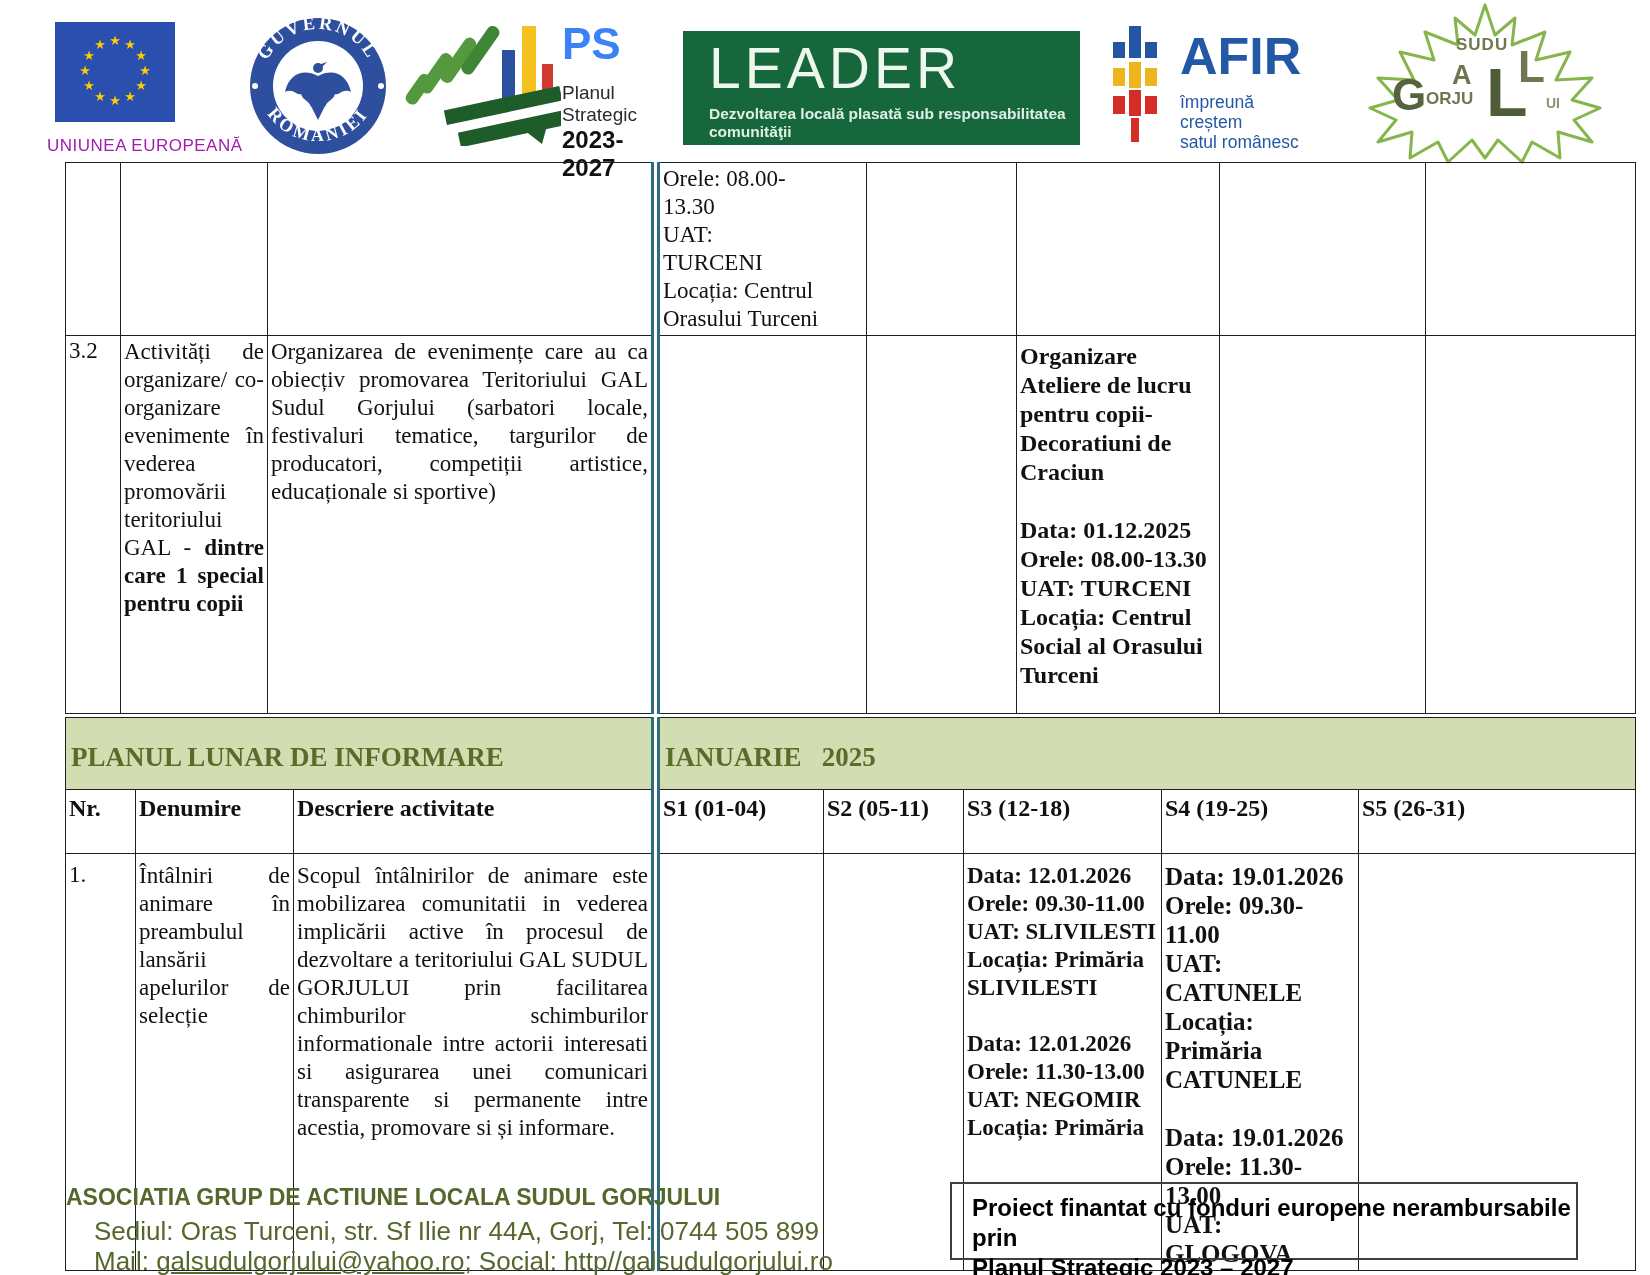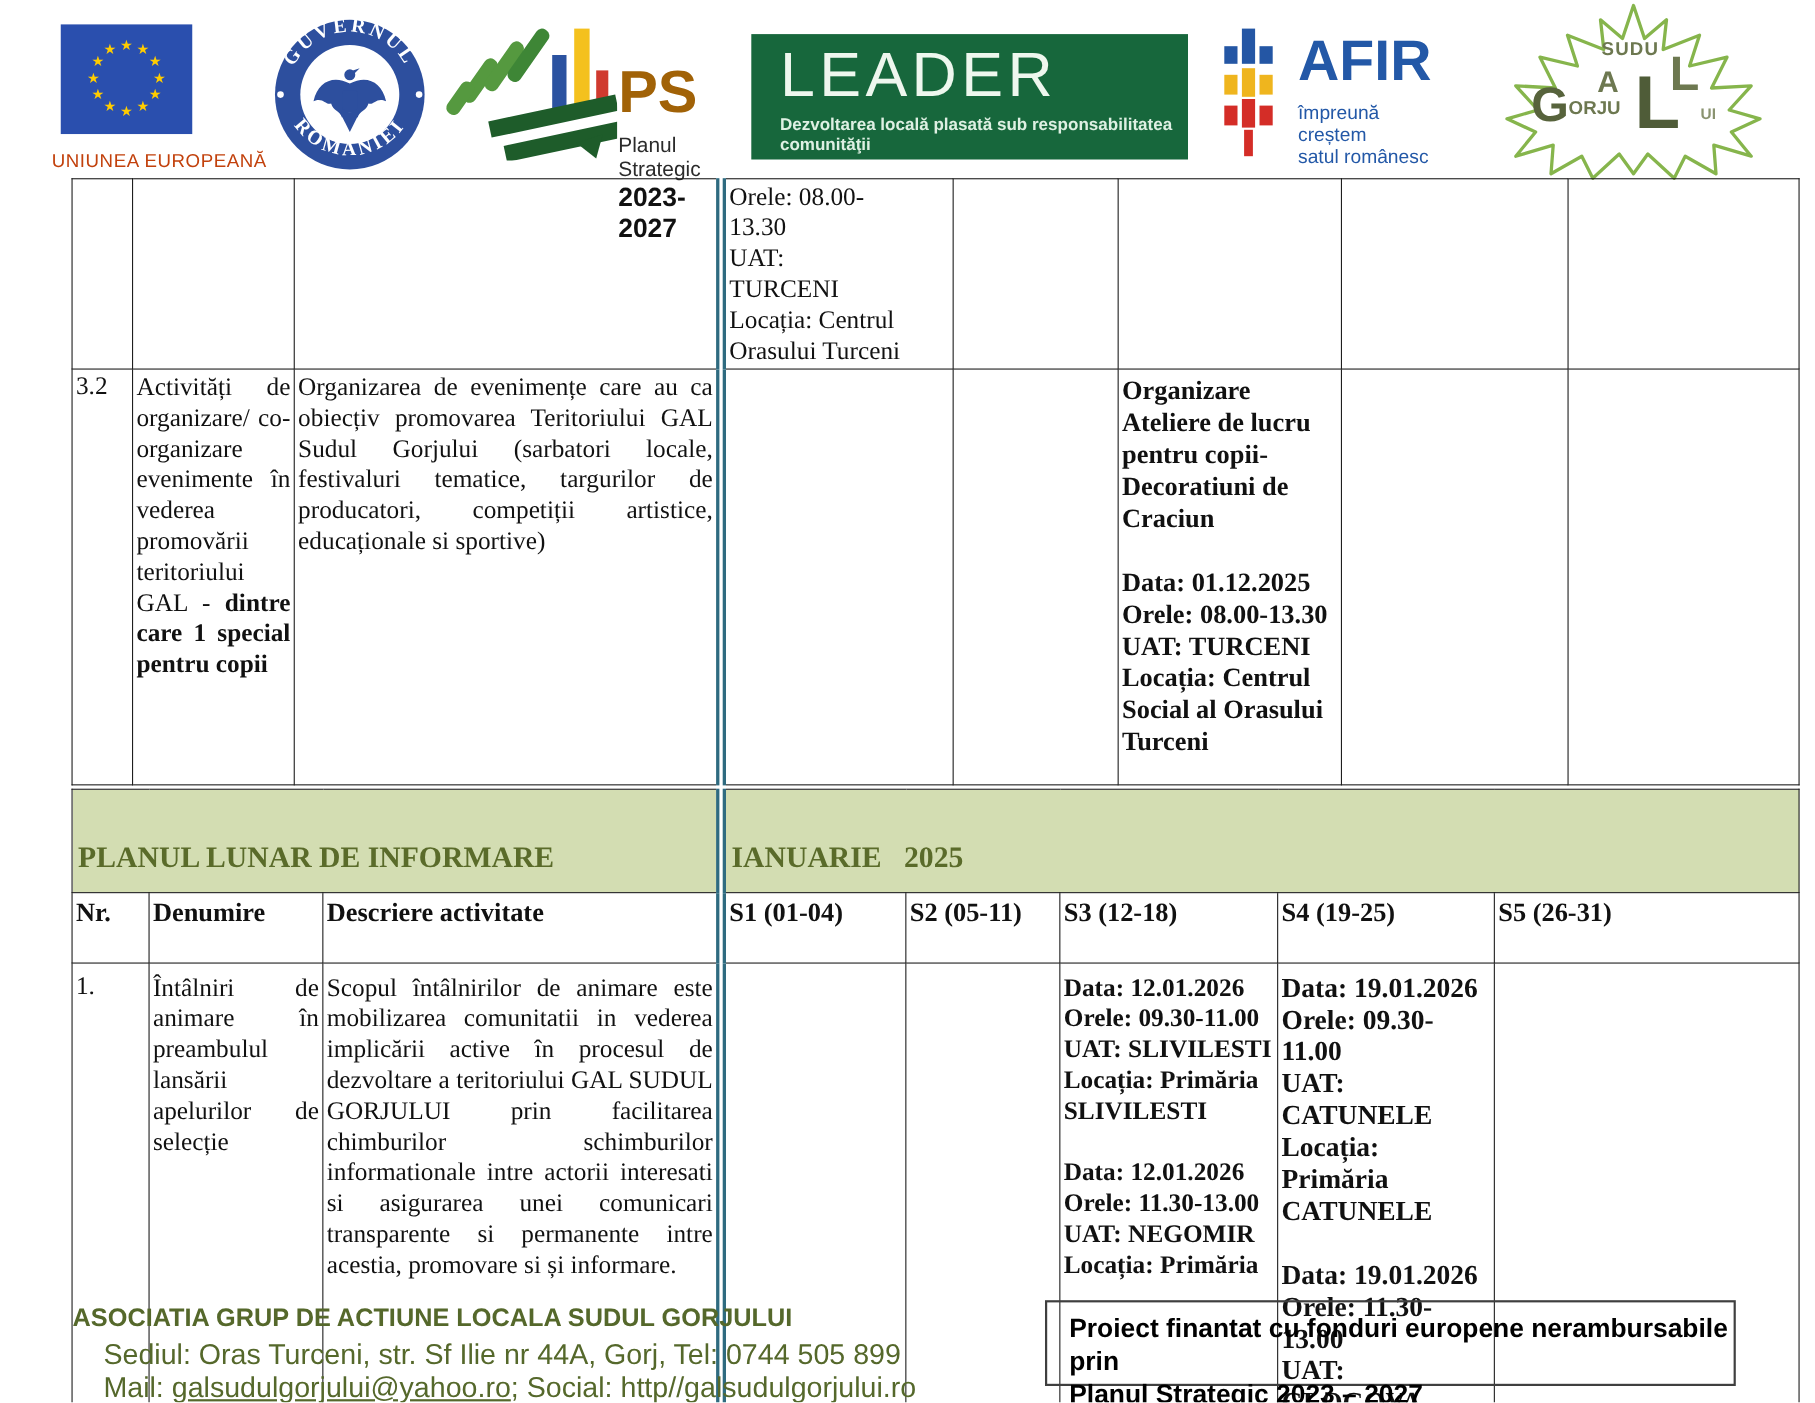--- a/index.html
+++ b/index.html
@@ -4,26 +4,26 @@
 <style>
   * { margin:0; padding:0; box-sizing:border-box; }
   html,body { background:#ffffff; }
   .page {
     position:relative; width:1650px; height:1275px; background:#ffffff;
     font-family:"Liberation Serif", serif; color:#111; overflow:hidden;
   }
   .abs { position:absolute; }
 
   
-  .logo-caption { font-family:"Liberation Sans", sans-serif; color:#c2410c; font-size:17px; letter-spacing:.5px; }
+  .logo-caption { font-family:"Liberation Sans", sans-serif; color:#a21caf; font-size:17px; letter-spacing:.5px; }
   .leader-box { background:#17673c; width:397px; height:114px; padding:6px 0 0 26px; }
   .leader-title { font-family:"Liberation Sans", sans-serif; color:#eef7ee; font-size:57px; font-weight:400; letter-spacing:4px; line-height:62px; }
   .leader-sub { font-family:"Liberation Sans", sans-serif; color:#def0e3; font-size:15.5px; font-weight:bold; margin-top:6px; }
   .ps-text { font-family:"Liberation Sans", sans-serif; }
-  .ps-abbr { color:#a16207; font-size:54px; font-weight:bold; line-height:60px;margin-top:40px; }
+  .ps-abbr { color:#3b82f6; font-size:44px; font-weight:bold; line-height:60px; }
   .ps-l1 { color:#2b2b2b; font-size:19px; margin-top:8px; }
   .ps-l2 { color:#111; font-size:24px; font-weight:bold; }
   .afir-abbr { font-family:"Liberation Sans", sans-serif; color:#2358a7; font-size:52px; font-weight:bold; line-height:52px; }
   .afir-tag { font-family:"Liberation Sans", sans-serif; color:#2358a7; font-size:17.5px; line-height:20px; }
 
   
   table { border-collapse:collapse; table-layout:fixed; position:absolute; }
   td { border:1px solid #1f1f1f; vertical-align:top; overflow:hidden; padding:2px 3px; }
   .teal { border-left:9px double #2f6b80; }
   .cell-serif { font-size:23px; line-height:28px; }
@@ -222,21 +222,21 @@
       <col style="width:70px">
         <col style="width:158px">
         <col style="width:362px">
         <col style="width:168px">
       <col style="width:140px">
         <col style="width:198px">
         <col style="width:197px">
         <col style="width:277px">
     </colgroup>
     <tbody>
-        <tr style="height:94px">
+        <tr style="height:72px">
       <td class="band" colspan="3">PLANUL LUNAR DE INFORMARE</td>
       <td class="band band-month teal" colspan="5">IANUARIE   2025</td>
     </tr>
     <tr style="height:64px">
       <td class="hdr">Nr.</td>
       <td class="hdr">Denumire</td>
       <td class="hdr">Descriere activitate</td>
       <td class="hdr teal">S1 (01-04)</td>
       <td class="hdr">S2 (05-11)</td>
       <td class="hdr">S3 (12-18)</td>

